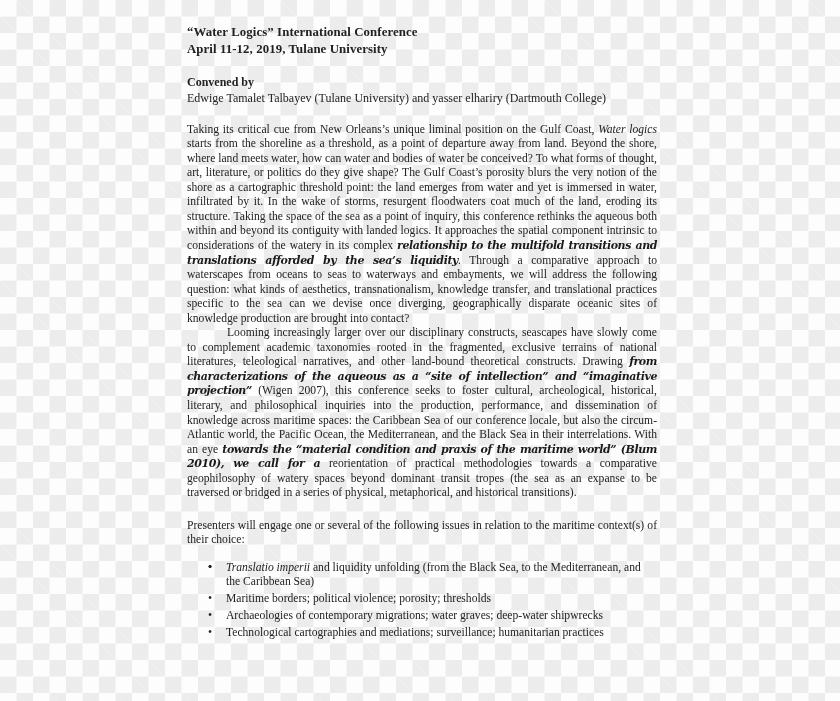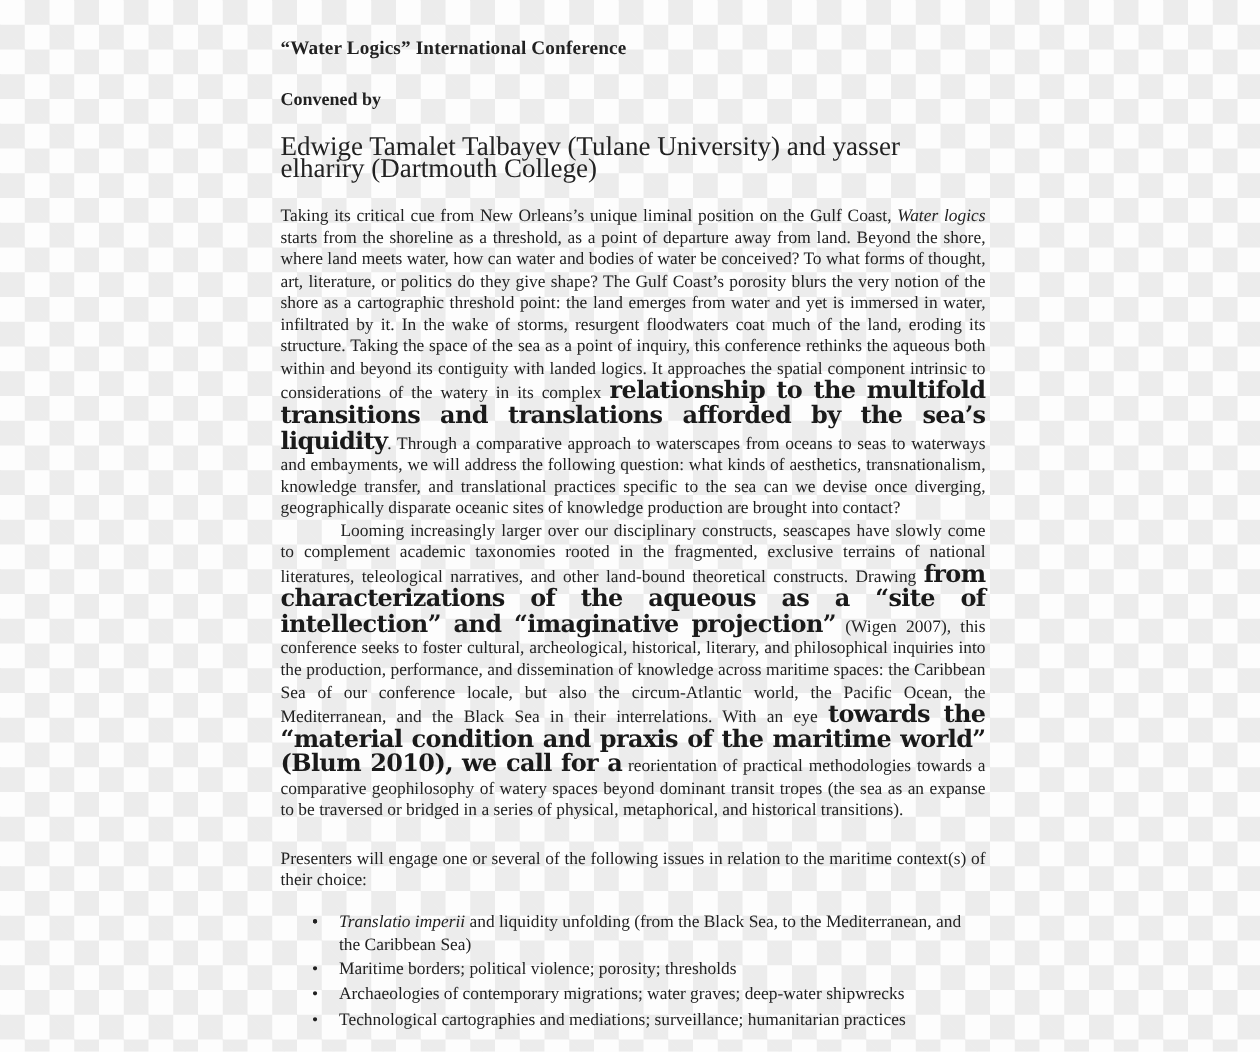--- a/index.html
+++ b/index.html
@@ -37,46 +37,47 @@
   }
   .title-line { white-space: nowrap; }
 
   .convened-label {
     font-weight: bold;
     font-size: 12px;
     line-height: 14.6px;
     margin-top: 18px;
   }
   .convened-names {
-    font-size: 18px;
+    font-size: 12px;
     line-height: 15px;
-    margin-top: 17px;
+    margin-top: 1px;
   }
 
   p.body {
     font-size: 11.6px;
     line-height: 14.55px;
     text-align: justify;
     margin: 0;
     -webkit-hyphens: none;
     hyphens: none;
   }
   p.para-1 { margin-top: 17px; }
   p.para-3 { margin-top: 18px; }
   .indent { display: inline-block; width: 40px; }
 
   i, .ital { font-style: italic; }
 
   
   .sub {
     font-family: "DejaVu Serif", "Liberation Serif", serif;
-    font-size: 16px;
+    font-size: 11px;
     font-weight: bold;
     letter-spacing: -0.42px;
     color: #1a1a1a;
+    font-style: italic;
   }
 
   ul.issues {
     margin: 13px 0 0 0;
     padding: 0;
     list-style: none;
   }
   ul.issues li {
     position: relative;
     padding-left: 39px;
@@ -92,20 +93,21 @@
     line-height: 14.55px;
   }
 </style>
 </head>
 <body>
 
 <div id="doc">
 
   <div class="title-block">
     <div class="title-line">“Water Logics” International Conference</div>
+    <div class="title-line">April 11-12, 2019, Tulane University</div>
   </div>
 
   <div class="convened-label">Convened by</div>
   <div class="convened-names">Edwige Tamalet Talbayev (Tulane University) and yasser elhariry (Dartmouth College)</div>
 
   <p class="body para-1"><span>Taking its critical cue from New Orleans’s unique liminal position on the Gulf Coast, </span><i>Water logics</i><span> starts from the shoreline as a threshold, as a point of departure away from land. Beyond the shore, where land meets water, how can water and bodies of water be conceived? To what forms of thought, art, literature, or politics do they give shape? The Gulf Coast’s porosity blurs the very notion of the shore as a cartographic threshold point: the land emerges from water and yet is immersed in water, infiltrated by it. In the wake of storms, resurgent floodwaters coat much of the land, eroding its structure. Taking the space of the sea as a point of inquiry, this conference rethinks the aqueous both within and beyond its contiguity with landed logics. It approaches the spatial component intrinsic to considerations of the watery in its complex </span><span class="sub">relationship to the multifold transitions and translations afforded by the sea’s liquidity</span><span>. Through a comparative approach to waterscapes from oceans to seas to waterways and embayments, we will address the following question: what kinds of aesthetics, transnationalism, knowledge transfer, and translational practices specific to the sea can we devise once diverging, geographically disparate oceanic sites of knowledge production are brought into contact?</span></p>
 
   <p class="body para-2"><span class="indent"></span><span>Looming increasingly larger over our disciplinary constructs, seascapes have slowly come to complement academic taxonomies rooted in the fragmented, exclusive terrains of national literatures, teleological narratives, and other land-bound theoretical constructs. Drawing </span><span class="sub">from characterizations of the aqueous as a “site of intellection” and “imaginative projection”</span><span> (Wigen 2007), this conference seeks to foster cultural, archeological, historical, literary, and philosophical inquiries into the production, performance, and dissemination of knowledge across maritime spaces: the Caribbean Sea of our conference locale, but also the circum-Atlantic world, the Pacific Ocean, the Mediterranean, and the Black Sea in their interrelations. With an eye </span><span class="sub">towards the “material condition and praxis of the maritime world” (Blum 2010), we call for a</span><span> reorientation of practical methodologies towards a comparative geophilosophy of watery spaces beyond dominant transit tropes (the sea as an expanse to be traversed or bridged in a series of physical, metaphorical, and historical transitions).</span></p>
 
   <p class="body para-3">Presenters will engage one or several of the following issues in relation to the maritime context(s) of their choice:</p>

